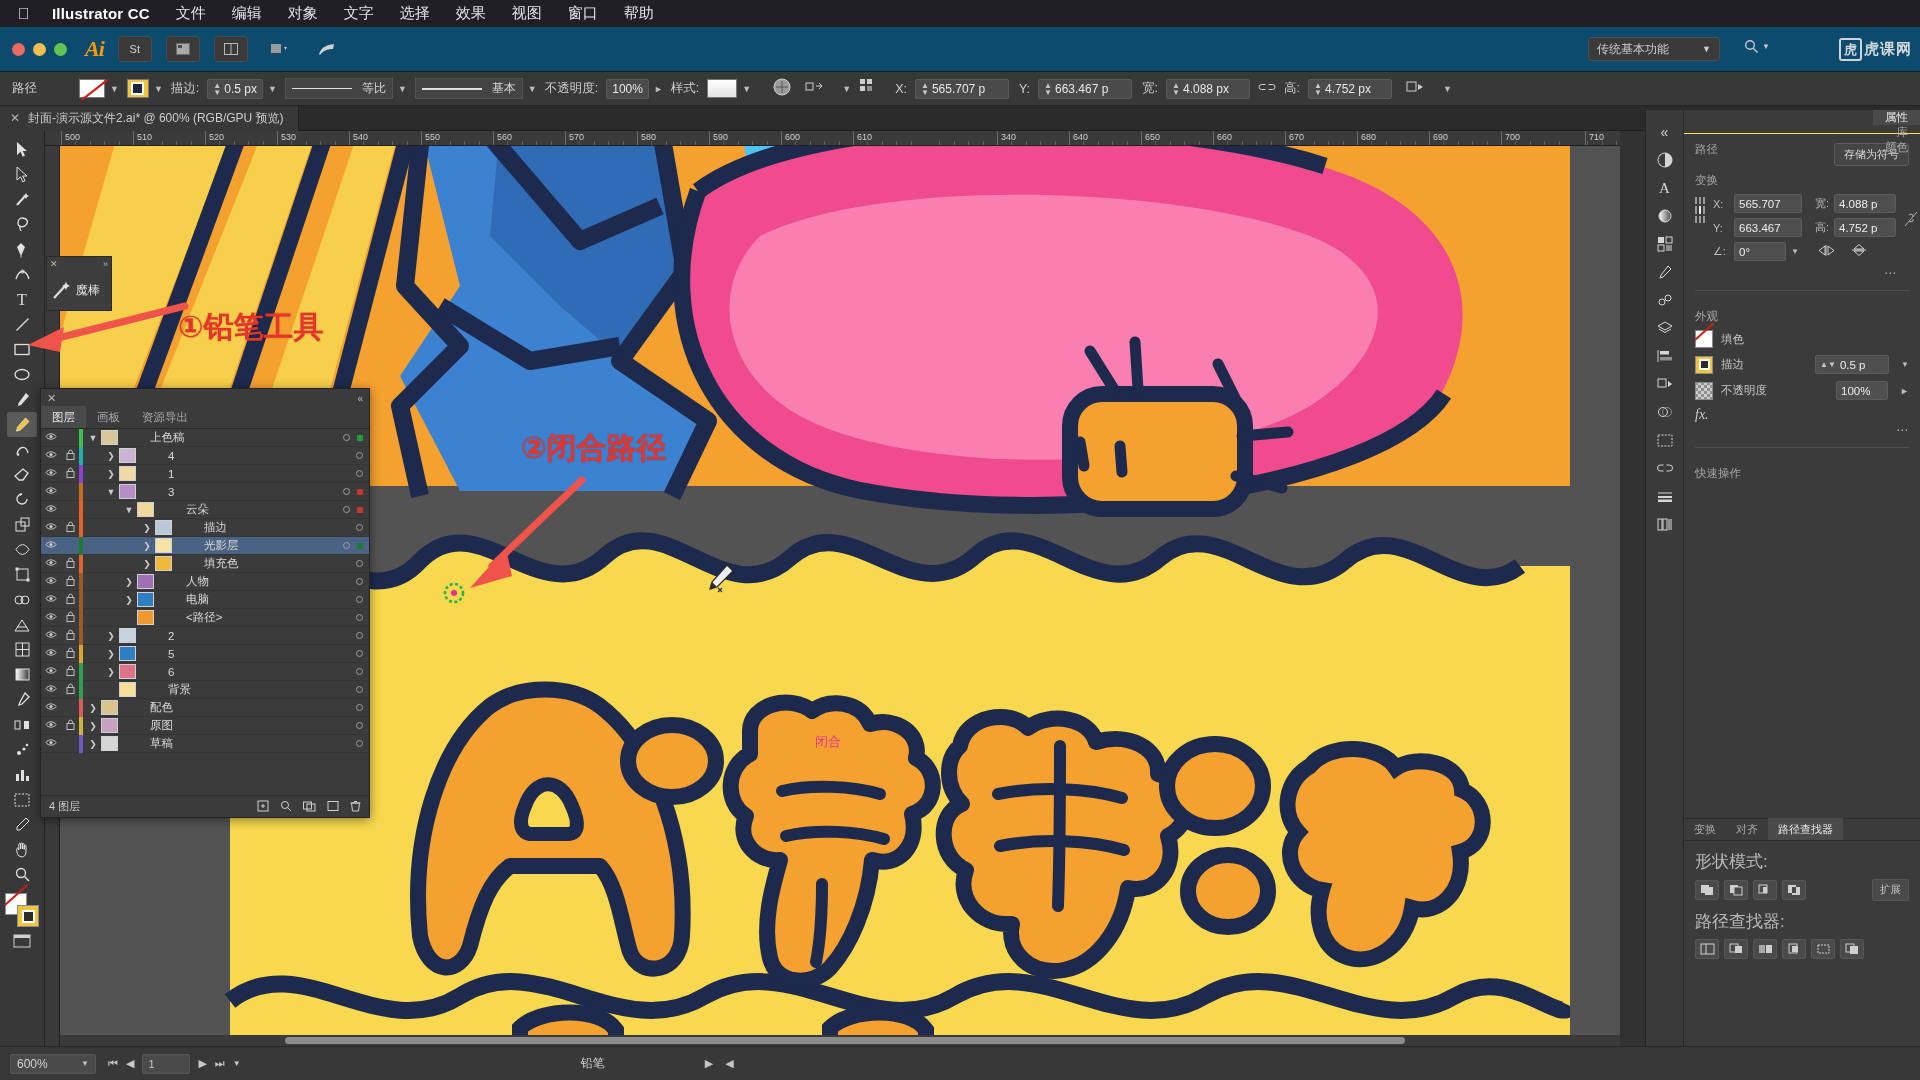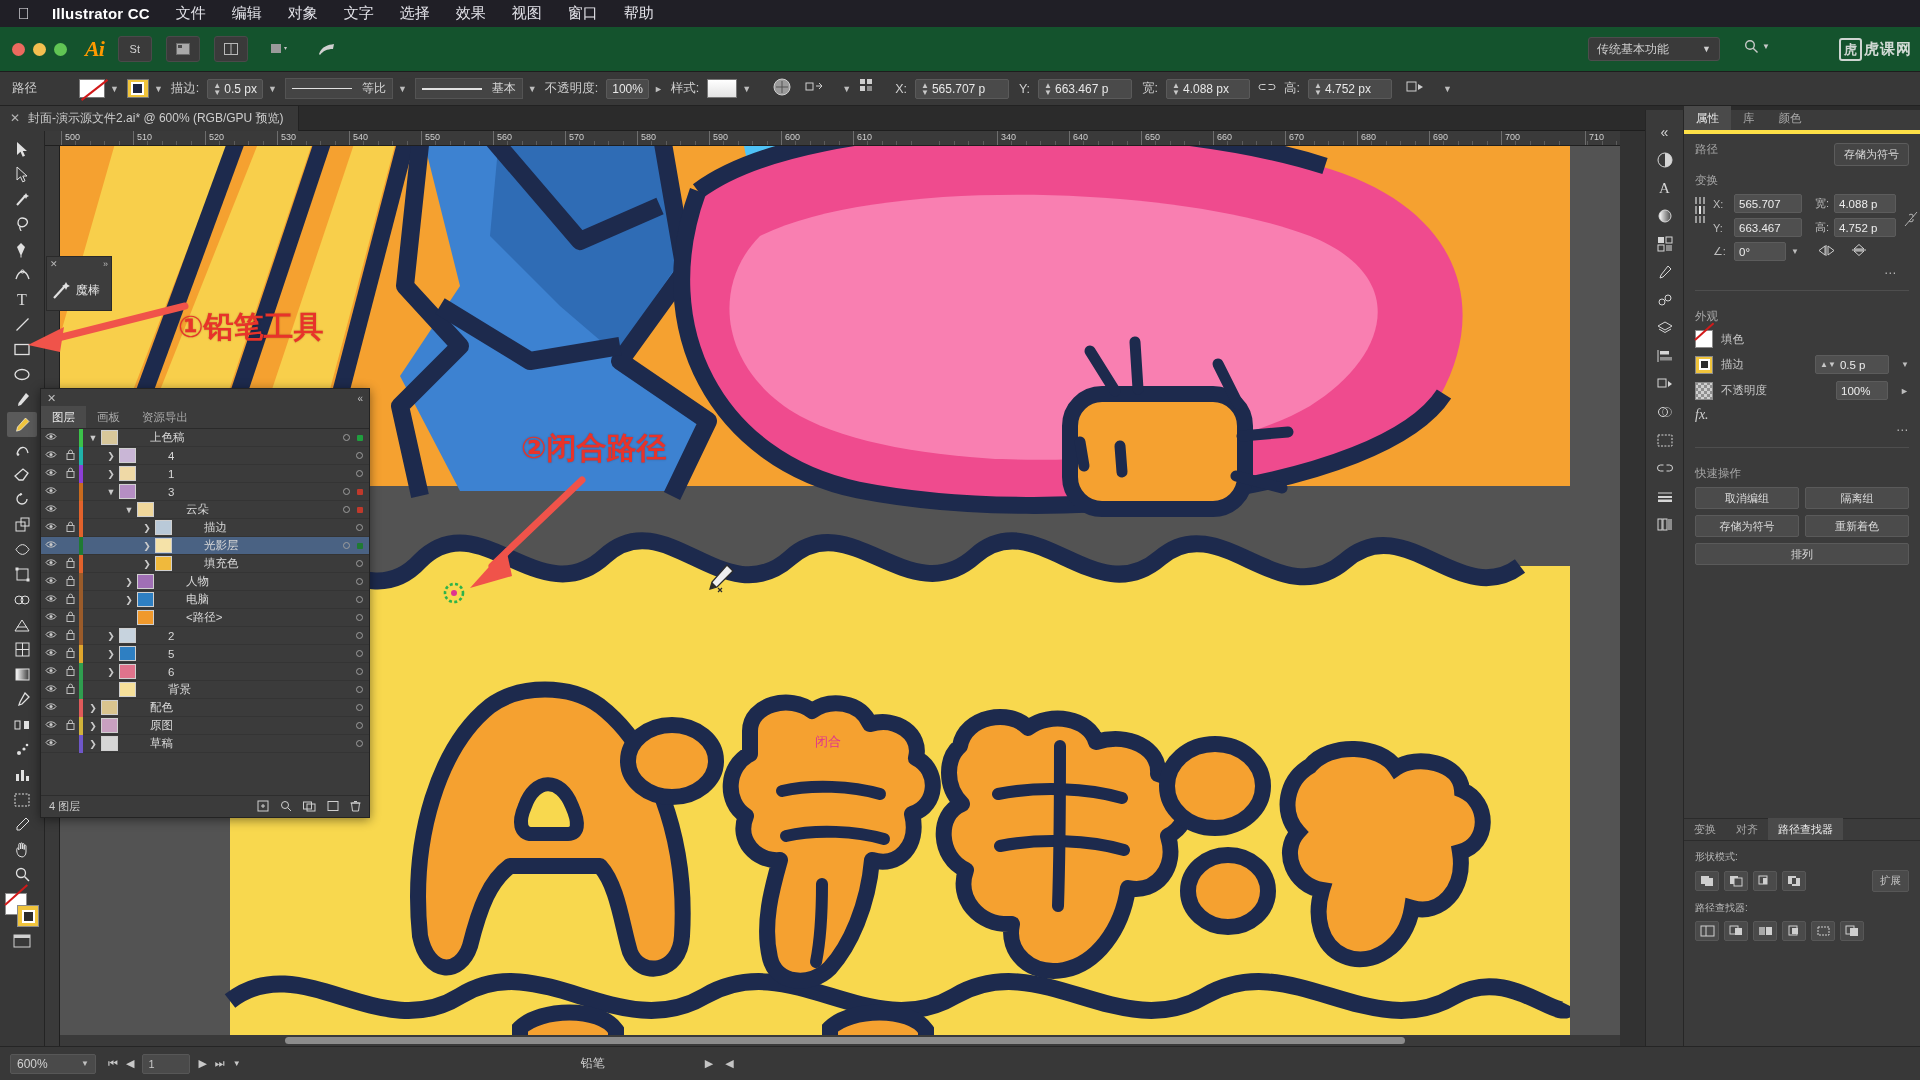--- a/index.html
+++ b/index.html
@@ -18,21 +18,21 @@
     background: #201f26; display: flex; align-items: center;
     padding-left: 18px; gap: 0; z-index: 60;
   }
   .apple-logo { color: #e9e9ee; font-size: 16px; line-height: 1; margin-right: 22px; }
   .mac-app-name { color: #fff; font-size: 15px; font-weight: bold; margin-right: 26px; letter-spacing:.2px;}
   .mac-menu-item { color: #e2e2e8; font-size: 15px; margin-right: 26px; white-space: nowrap; }
 
   
   .app-bar {
     position: absolute; top: 27px; left: 0; width: 1920px; height: 45px;
-    background: #14532d; border-bottom: 1px solid #1d1d1d;
+    background: #0c4a6e; border-bottom: 1px solid #1d1d1d;
     display: flex; align-items: center; z-index: 50;
   }
   .traffic { display:flex; gap:8px; margin-left:12px; }
   .traffic i { width:13px; height:13px; border-radius:50%; display:block; }
   .t-red{background:#ec6a5f;} .t-yellow{background:#f4bf50;} .t-green{background:#61c554;}
   .ai-logo {
     margin-left: 18px; color:#ff9a00; font-size:22px; font-weight:bold;
     font-family:"Liberation Serif", serif; font-style: italic; letter-spacing:-1px;
   }
   .appbar-btn {
@@ -182,21 +182,21 @@
     position:absolute; right:237px; top:110px; width:38px; height:936px;
     background:#3a3a3a; border-left:1px solid #262626; z-index:43;
     display:flex; flex-direction:column; align-items:center; padding-top:8px; gap:0;
   }
   .ri-btn { width:30px; height:28px; display:flex; align-items:center; justify-content:center;
             color:#d6d6d6; font-size:14px; }
   .props-panel {
     position:absolute; right:0; top:110px; width:237px; height:708px;
     background:#3b3b3b; border-left:1px solid #262626; z-index:43; color:#d3d3d3;
   }
-  .pp-tabs { height:24px; display:flex; align-items:flex-end; border-bottom:4px solid #fde047; }
+  .pp-tabs { height:24px; display:flex; align-items:flex-end; border-bottom:1px solid #fde047;flex-direction:column; }
   .pp-tab { height:24px; padding:0 12px; font-size:11.5px; color:#a8a8a8; display:flex; align-items:center; }
   .pp-tab.active { color:#eaeaea; background:#4a4a4a; }
   .pp-sec { padding:8px 11px 0 11px; }
   .pp-sec-title { color:#a6a6a6; font-size:11.5px; margin-bottom:6px; }
   .pp-tool-opt { float:right; margin-top:-20px; border:1px solid #5c5c5c; border-radius:3px;
                  background:#454545; color:#dcdcdc; font-size:11px; padding:3px 9px; }
   .xf-grid { display:flex; align-items:flex-start; gap:8px; }
   .ref-grid { width:26px; height:26px; display:grid; grid-template-columns:repeat(3,1fr);
               grid-template-rows:repeat(3,1fr); gap:2px; margin-top:3px; }
   .ref-grid i { display:block; border:1px solid #9a9a9a; }
@@ -222,21 +222,21 @@
   .pp-divider { height:1px; background:#4e4e4e; margin:10px 11px; }
   .ellipsis { text-align:right; color:#b5b5b5; font-size:12px; padding-right:12px; letter-spacing:1px;}
 
   .pathfinder-panel {
     position:absolute; right:0; top:818px; width:237px; height:228px;
     background:#3b3b3b; border-left:1px solid #262626; border-top:1px solid #2b2b2b; z-index:43;
   }
   .pf-tabs { height:22px; display:flex; align-items:flex-end; border-bottom:1px solid #2c2c2c; }
   .pf-tab { height:22px; padding:0 10px; font-size:11px; color:#a8a8a8; display:flex; align-items:center; }
   .pf-tab.active { color:#eaeaea; background:#4a4a4a; }
-  .pf-sec-title { color:#b9b9b9; font-size:10px; padding:9px 11px 6px 11px; }
+  .pf-sec-title { color:#b9b9b9; font-size:17px; padding:9px 11px 6px 11px; }
   .pf-row { display:flex; gap:5px; padding:0 11px; align-items:center; }
   .pf-ic { width:24px; height:20px; background:#4a4a4a; border:1px solid #575757; border-radius:2px;
            display:flex; align-items:center; justify-content:center; }
   .pf-expand { margin-left:auto; background:#4a4a4a; border:1px solid #575757; border-radius:2px;
                color:#c6c6c6; font-size:10.5px; padding:3px 7px; }
 
   
   .status-bar {
     position:absolute; bottom:0; left:0; width:1920px; height:34px; background:#383838;
     border-top:1px solid #252525; display:flex; align-items:center; z-index:55;
@@ -1469,27 +1469,20 @@
         <span style="color:#bdbdbd;font-size:9px;">►</span>
       </div>
       <div style="color:#cfcfcf;font-size:14px;font-style:italic;font-family:'Liberation Serif',serif;margin-top:4px;">fx.</div>
       <div class="ellipsis" style="padding-right:0;">⋯</div>
     </div>
 
     <div class="pp-divider"></div>
 
     <div class="pp-sec">
       <div class="pp-sec-title">快速操作</div>
-      <div class="qa-grid">
-        <div class="qa-btn">取消编组</div>
-        <div class="qa-btn">隔离组</div>
-        <div class="qa-btn">存储为符号</div>
-        <div class="qa-btn">重新着色</div>
-        <div class="qa-btn wide">排列</div>
-      </div>
     </div>
   </div>
 
   <div class="pathfinder-panel">
     <div class="pf-tabs">
       <div class="pf-tab">变换</div>
       <div class="pf-tab">对齐</div>
       <div class="pf-tab active">路径查找器</div>
     </div>
     <div class="pf-sec-title">形状模式:</div>

